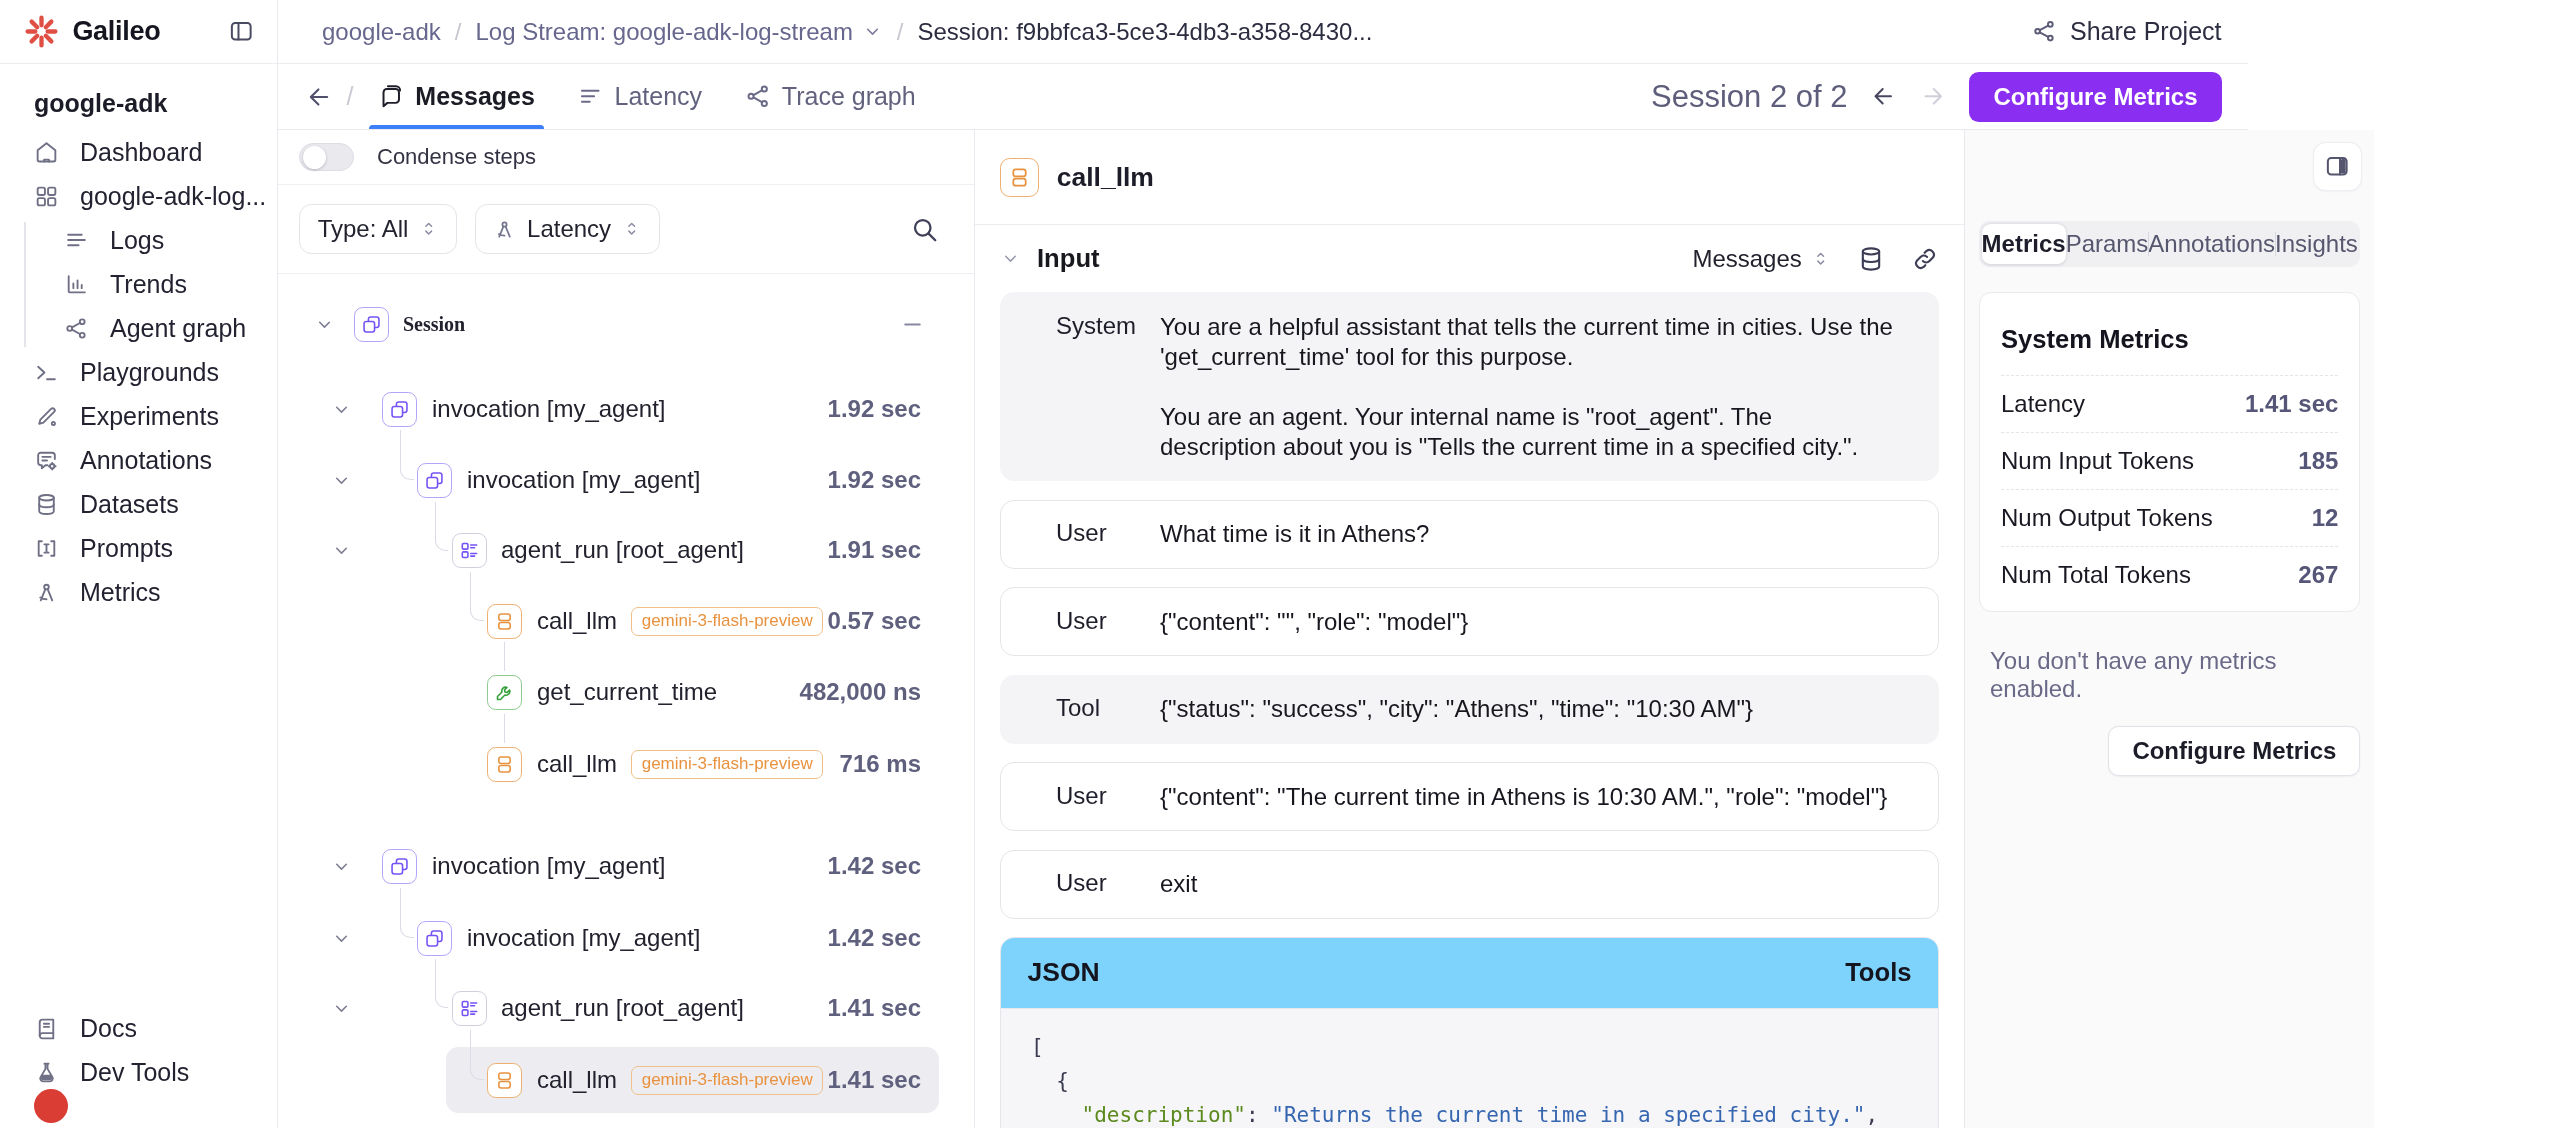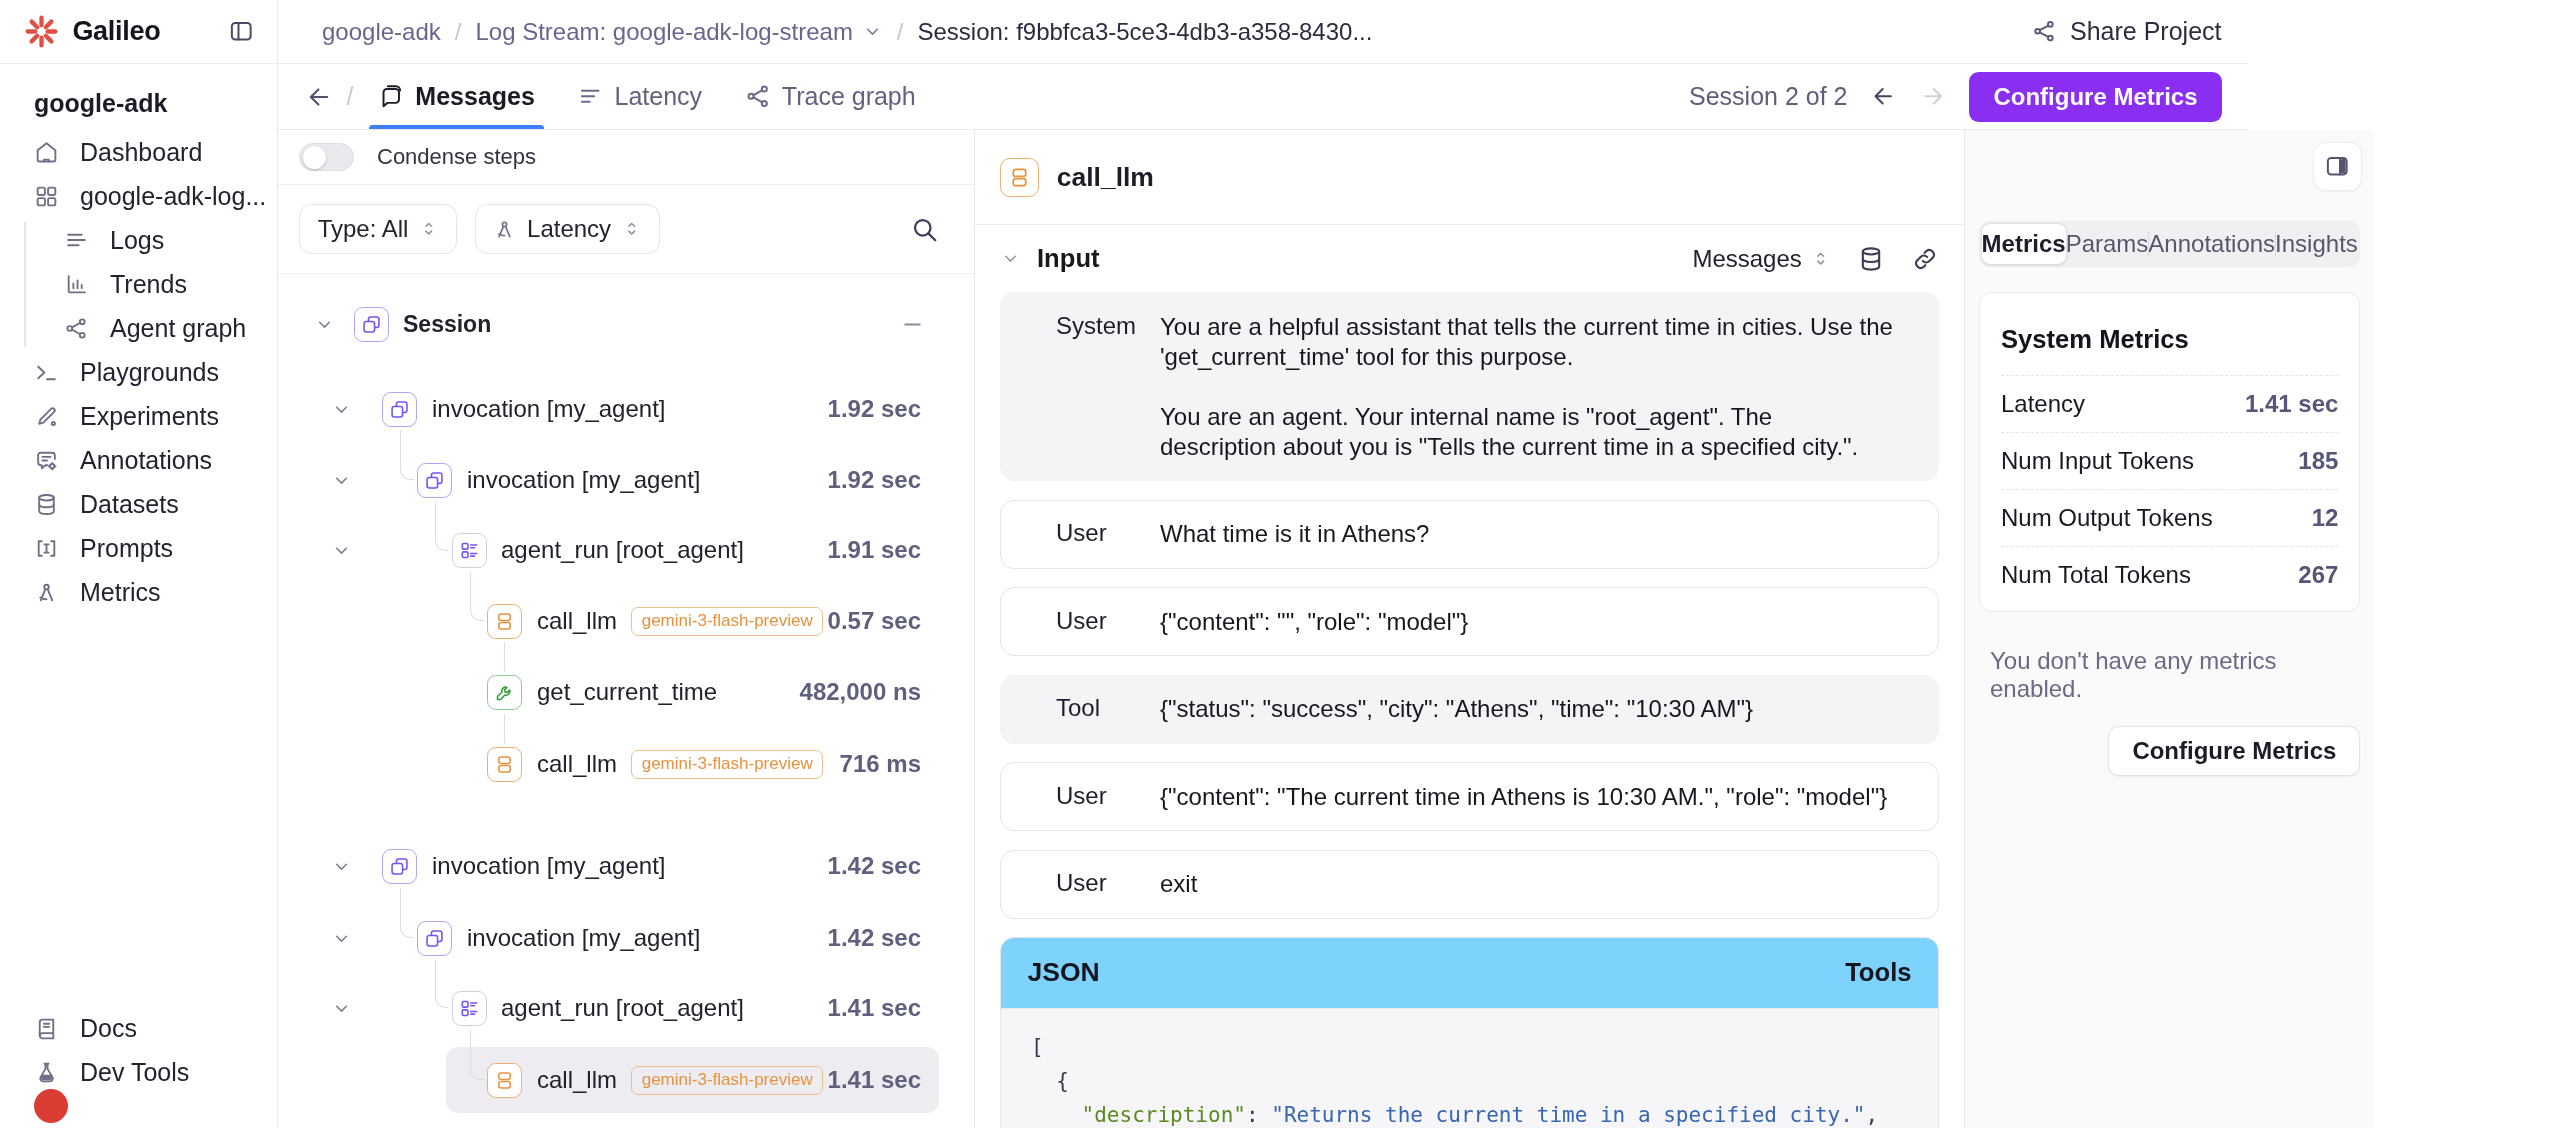--- a/index.html
+++ b/index.html
@@ -46,21 +46,21 @@
   .back-arrow { color: #50506a; cursor: pointer; display: flex; }
   .sub-slash { color: #c9c9d4; font-size: 25px; margin: 0 16px 0 14px; }
   .htabs { display: flex; align-items: stretch; height: 100%; }
   .htab { display: flex; align-items: center; gap: 10.6px; padding: 0 8.8px; margin-right: 25px; position: relative; cursor: pointer; }
   .htab .icon { color: #6a6a88; }
   .htab .lbl { font-size: 25px; color: #62627f; font-weight: 500; white-space: nowrap; }
   .htab.active .icon { color: #1e1e2a; }
   .htab.active .lbl { color: #1b1b26; font-weight: 600; }
   .htab.active::after { content: ''; position: absolute; left: 0; right: 0; bottom: 0; height: 4.4px; border-radius: 3.5px 3.5px 0 0; background: #3d7ff8; }
   .sub-right { margin-left: auto; display: flex; align-items: center; gap: 23px; }
-  .pager-label { font-size: 25px; color: #5e5e7c; }
+  .pager-label { font-size: 31px; color: #5e5e7c; }
   .pager-arrow { display: flex; cursor: pointer; }
   .pager-arrow.enabled { color: #47475f; }
   .pager-arrow.disabled { color: #cfcfda; cursor: default; }
   .btn-purple { height: 50px; padding: 0 24px; border-radius: 9.7px; background: #8a2ef2; color: #fff; font-size: 24px; font-weight: 600; display: flex; align-items: center; border: none; cursor: pointer; font-family: inherit; }
 
   .content { flex: 1; display: flex; min-height: 0; }
 
   
   .tree-panel { width: 697px; flex: none; border-right: 0.9px solid #e8e8ee; display: flex; flex-direction: column; background: #fff; }
   .condense-row { height: 55px; flex: none; display: flex; align-items: center; padding-left: 21px; border-bottom: 0.9px solid #efeff3; }
@@ -81,21 +81,21 @@
   .trow > * { position: absolute; z-index: 1; }
   .trow .chev { top: 17.7px; color: #7d7d94; }
   .trow .node-icon { top: 10.6px; width: 35px; height: 35px; border-radius: 8.8px; background: #fff; border: 1.8px solid #ccc; display: flex; align-items: center; justify-content: center; }
   .trow .node-icon svg { width: 21px; height: 21px; }
   .node-icon.ic-session, .node-icon.ic-invocation { border-color: #b3a4f9; color: #7452f5; }
   .node-icon.ic-agent { border-color: #cfcfde; color: #7452f5; }
   .node-icon.ic-llm { border-color: #eeb070; color: #e8923f; }
   .node-icon.ic-tool { border-color: #8fcb90; color: #35a03a; }
   .trow .name-wrap { top: 0; height: 56px; display: flex; align-items: center; gap: 14px; }
   .trow .nm { font-size: 24px; font-weight: 500; color: #22222e; white-space: nowrap; }
-  .trow.root .nm { font-size: 23px; font-weight: 600; }
+  .trow.root .nm { font-size: 20px; font-weight: 600; font-family: Liberation Serif, serif; }
   .badge { font-size: 17px; font-weight: 500; color: #e8923f; border: 1.3px solid #f0c08a; border-radius: 7px; padding: 3.5px 9.7px; white-space: nowrap; }
   .trow .dur { right: 53px; top: 0; height: 56px; display: flex; align-items: center; font-size: 24px; font-weight: 600; color: #5f5f7e; }
   .trow .minus { right: 49px; top: 16px; color: #8888a0; }
   .connector { position: absolute; border-color: #dcdce6; border-style: solid; border-width: 0; z-index: 0; }
 
   
   .detail-panel { width: 989px; flex: none; display: flex; flex-direction: column; background: #fff; min-height: 0; }
   .detail-head { height: 95px; flex: none; display: flex; align-items: center; padding: 0 25px; border-bottom: 0.9px solid #ececf1; }
   .detail-head .node-icon { width: 39px; height: 39px; border-radius: 9.7px; border: 1.8px solid #eeb070; color: #e8923f; display: flex; align-items: center; justify-content: center; background: #fff; }
   .detail-head .node-icon svg { width: 23px; height: 23px; }

